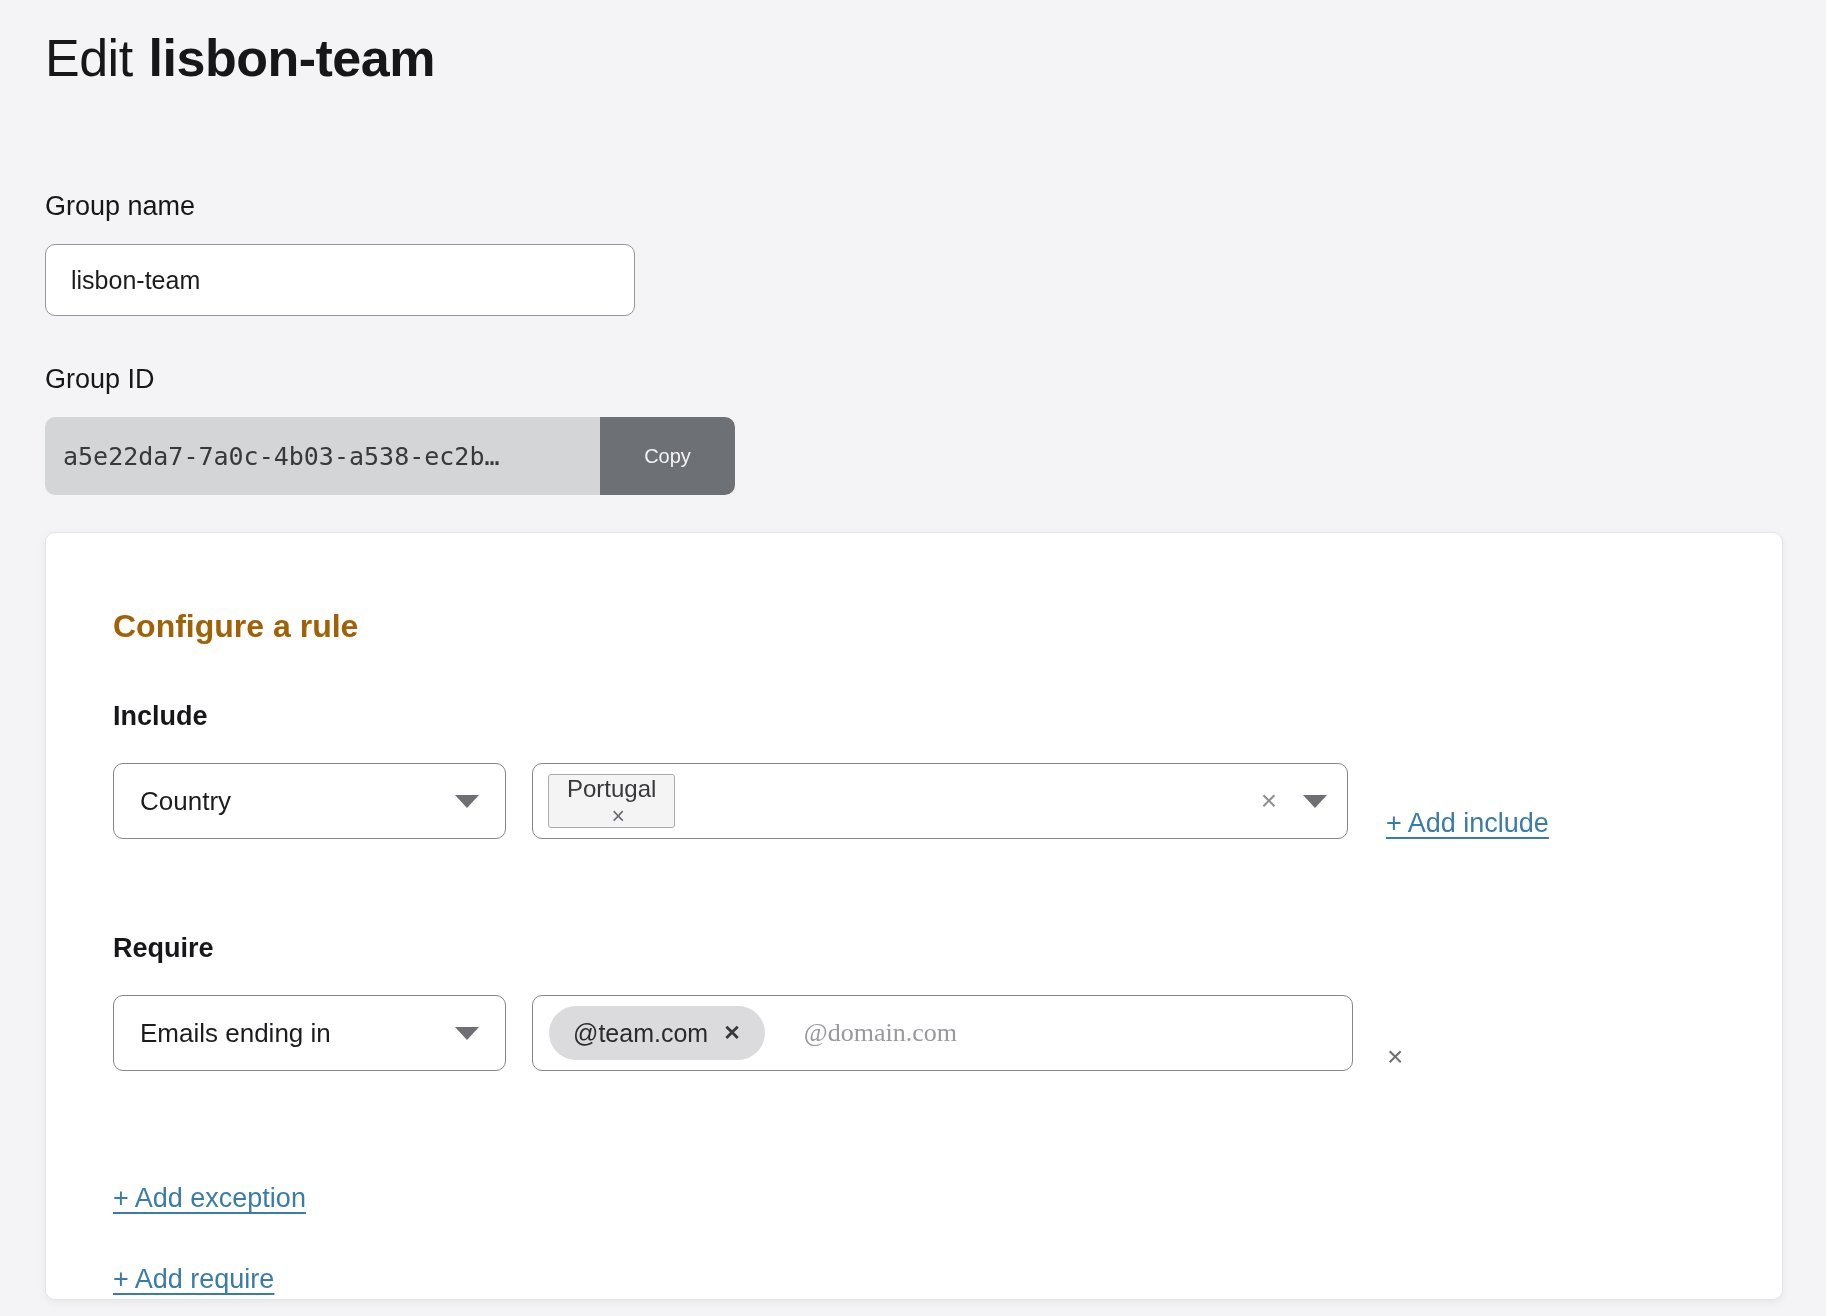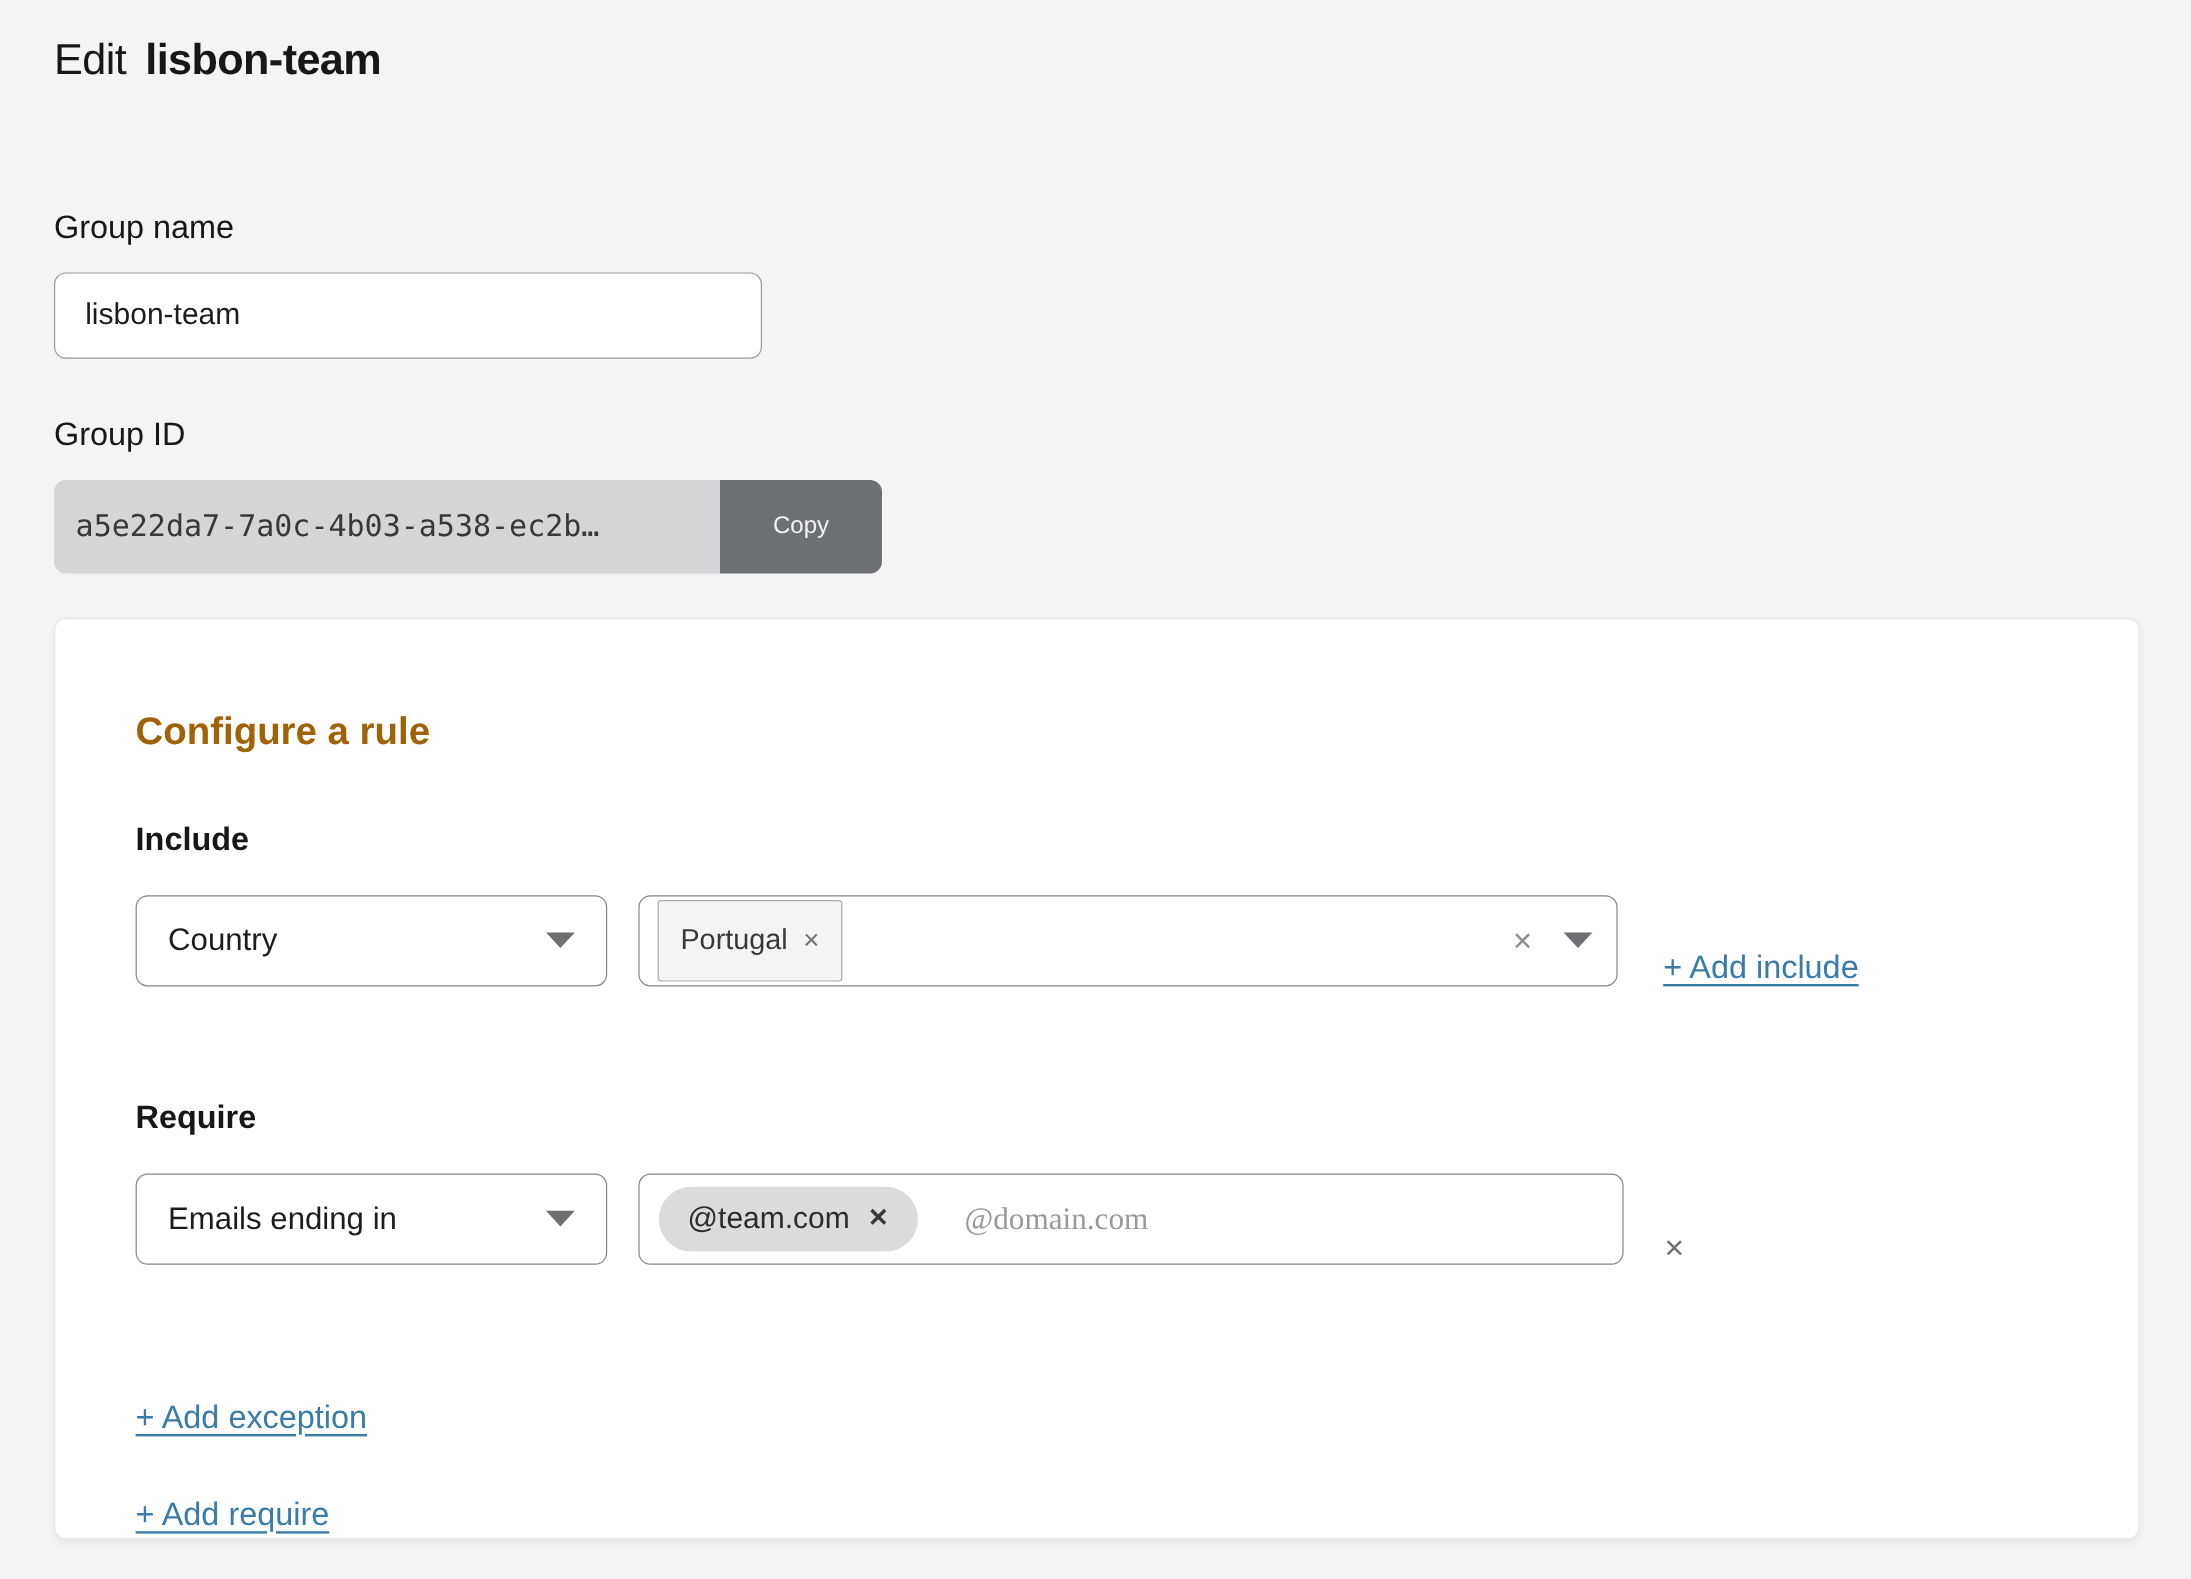--- a/index.html
+++ b/index.html
@@ -8,21 +8,21 @@
     background: #f4f4f6;
     font-family: "Liberation Sans", sans-serif;
     color: #1c1c1e;
     overflow: hidden;
   }
   .page { padding: 0 45px; }
 
   
   h1.page-title {
     padding-top: 30px;
-    font-size: 36px;
+    font-size: 52px;
     font-weight: 400;
     letter-spacing: -0.5px;
     color: #17171a;
     line-height: 1.1;
   }
   h1.page-title .prefix { font-weight: 400; margin-right: 16px; }
   h1.page-title .name { font-weight: 700; }
 
   
   .field-label {
@@ -139,26 +139,27 @@
     background: #fff;
     display: flex; align-items: center;
     padding: 0 20px 0 15px;
     cursor: text;
     flex: none;
   }
   .tag-square {
     background: #f4f4f5;
     border: 1px solid #ababaf;
     border-radius: 3px;
-    height: 68px;
+    height: 54px;
     padding: 0 18px;
     display: flex; align-items: center;
     font-size: 24px;
     color: #38383b;
     white-space: nowrap;
+    flex-direction: column;
   }
   .tag-square .tag-x {
     margin-left: 13px;
     font-size: 23px;
     color: #6e6e73;
     cursor: pointer;
   }
   .ms-spacer { flex: 1; }
   .ms-clear {
     font-size: 28px;

